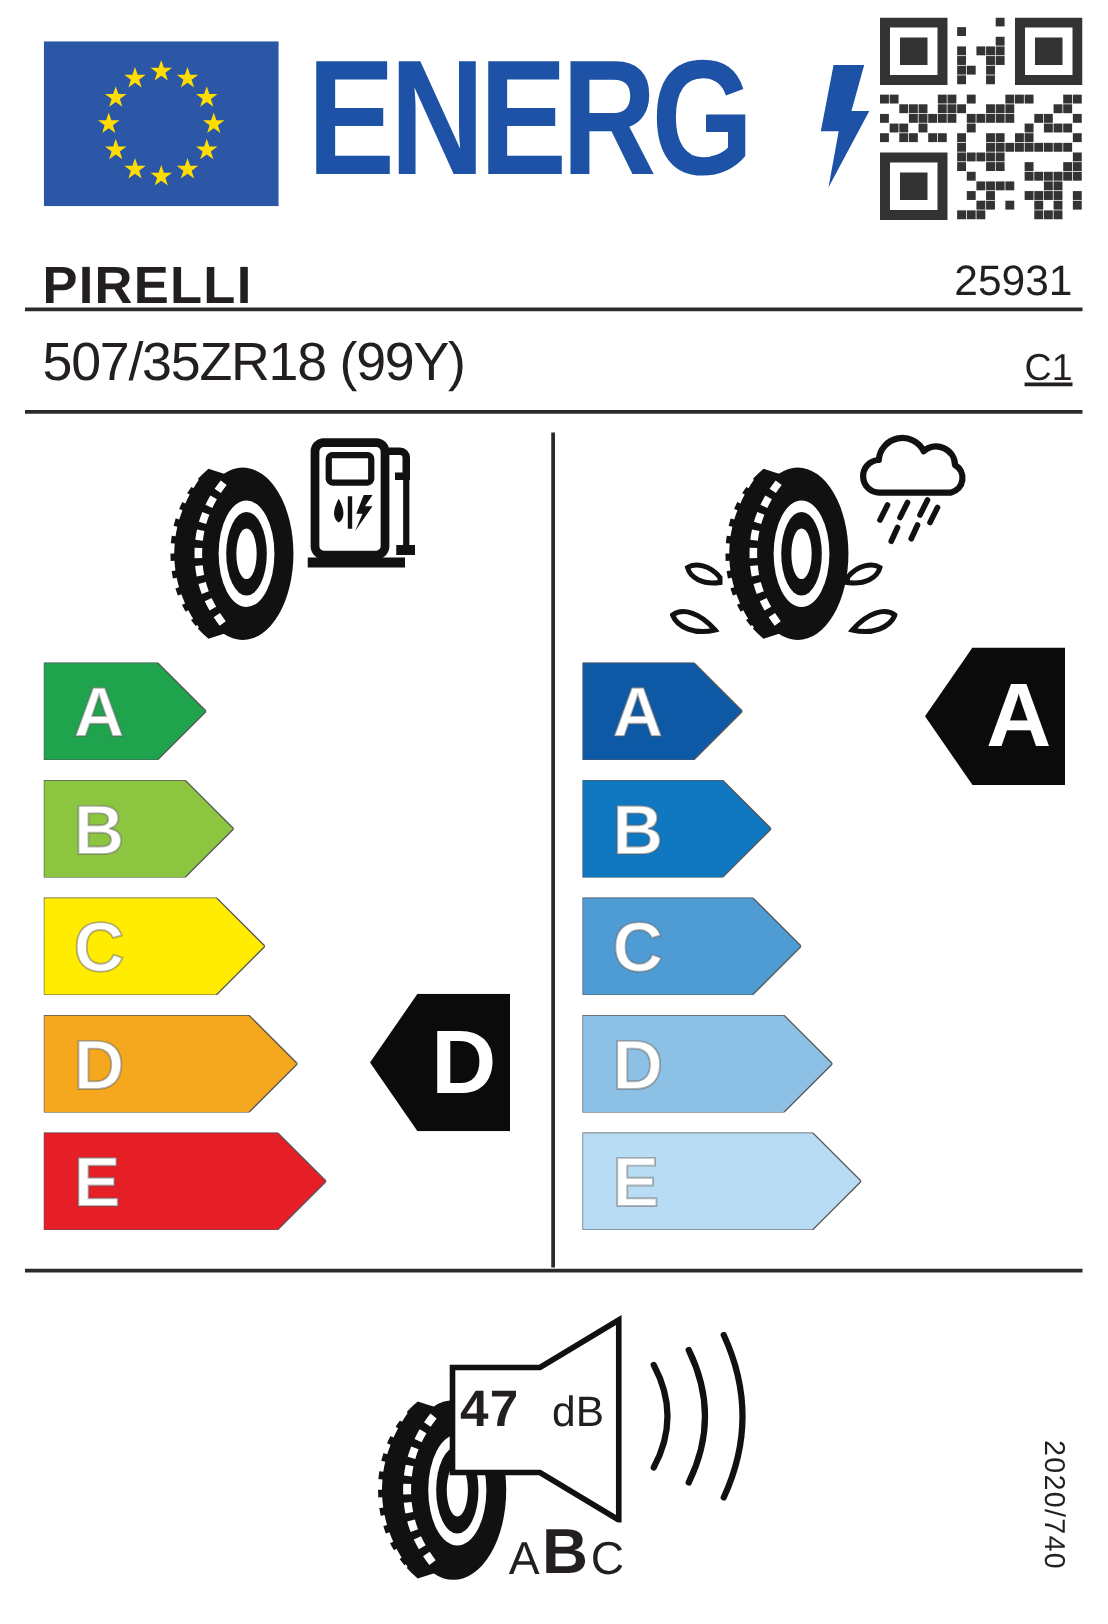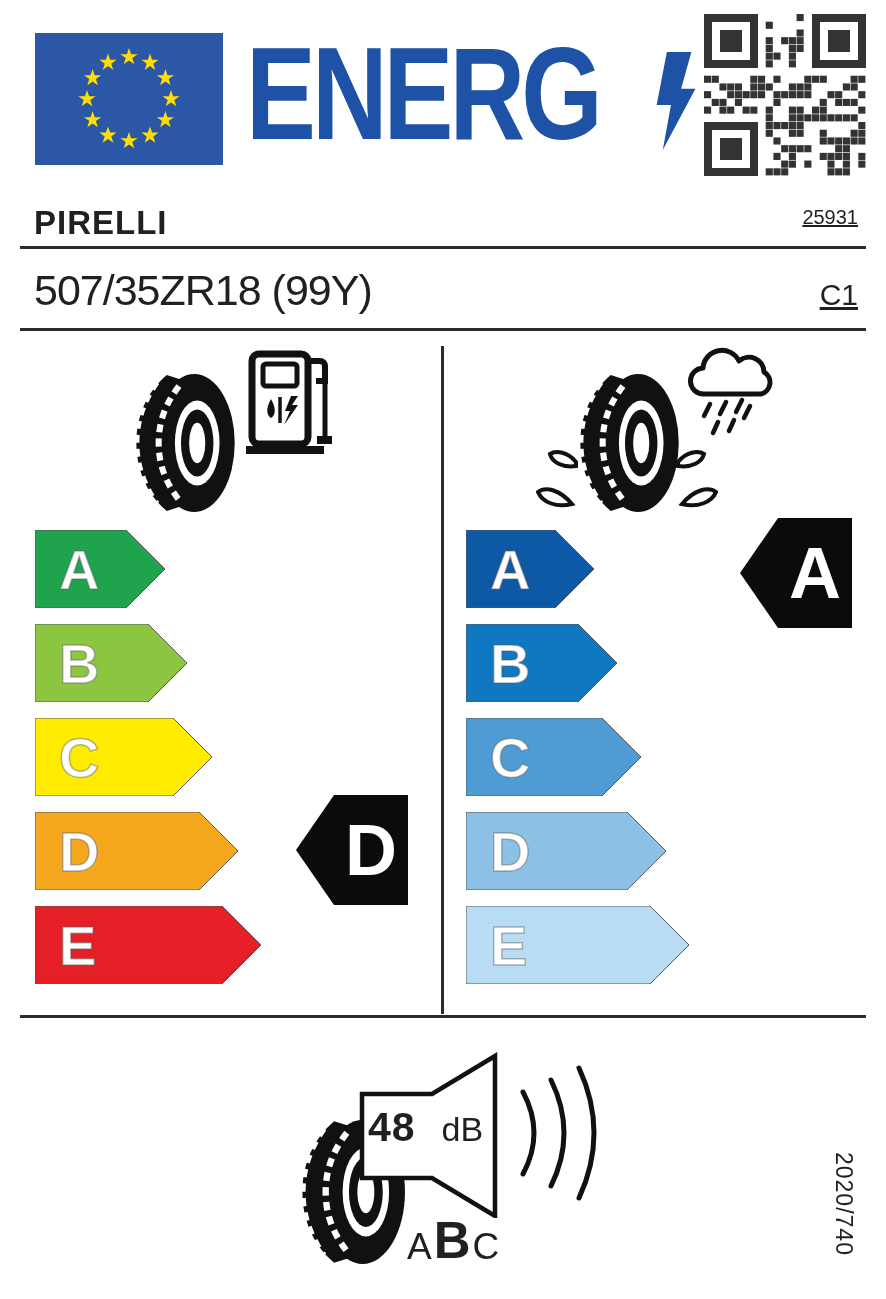--- a/index.html
+++ b/index.html
@@ -9,22 +9,22 @@
   }
   .abs{position:absolute;}
   
   .energy-word{
     position:absolute;left:246px;top:40px;height:112px;
     font-size:131px;font-weight:bold;color:#1d52a6;letter-spacing:-5px;
     transform:scaleX(0.80);transform-origin:left top;line-height:0.82;
     white-space:nowrap;
   }
   
-  .brand-name{position:absolute;left:34px;top:204px;font-size:33px;font-weight:bold;letter-spacing:1px;}
-  .brand-code{position:absolute;right:20px;top:206px;font-size:20px;text-decoration:underline;}
+  .brand-name{position:absolute;left:34px;top:204px;font-size:42px;font-weight:bold;letter-spacing:1px;}
+  .brand-code{position:absolute;right:20px;top:206px;font-size:34px;}
   .tyre-size{position:absolute;left:34px;top:266px;font-size:43px;letter-spacing:-1px;}
   .tyre-class{position:absolute;right:20px;top:278px;font-size:30px;text-decoration:underline;}
   .hline{position:absolute;left:20px;width:846px;height:3px;background:#2b2b2b;}
   .vline{position:absolute;left:441px;top:346px;width:3px;height:668px;background:#2b2b2b;}
   
   .scale-row{position:absolute;height:78px;}
   .scale-row svg{position:absolute;left:0;top:0;}
   .grade-letter{
     position:absolute;left:24px;top:0;height:78px;display:flex;align-items:center;
     font-size:56px;font-weight:bold;color:#fff;
@@ -393,21 +393,21 @@
 
   <svg class="abs" style="left:505px;top:1052px" width="110" height="160" viewBox="0 0 110 160">
     <g stroke="#111" stroke-width="5" fill="none" stroke-linecap="round">
       <path d="M18,40 Q40,81 18,122"></path>
       <path d="M46,28 Q72,81 46,134"></path>
       <path d="M74,16 Q104,81 74,146"></path>
     </g>
   </svg>
 
   <div class="db-text">
-    <span class="db-value">48</span>
+    <span class="db-value">47</span>
     <span class="db-unit">dB</span>
   </div>
 
   <div class="noise-class">
     <span class="nc">A</span>
     <span class="nc rated">B</span>
     <span class="nc">C</span>
   </div>
 
   <div class="regulation">2020/740</div>

